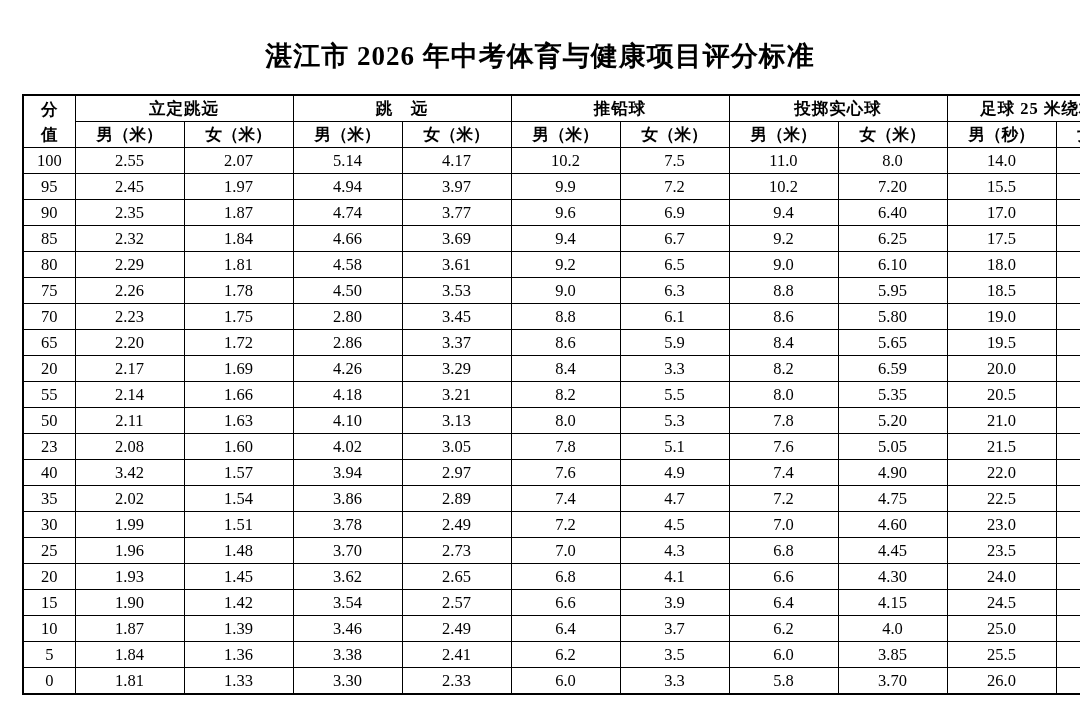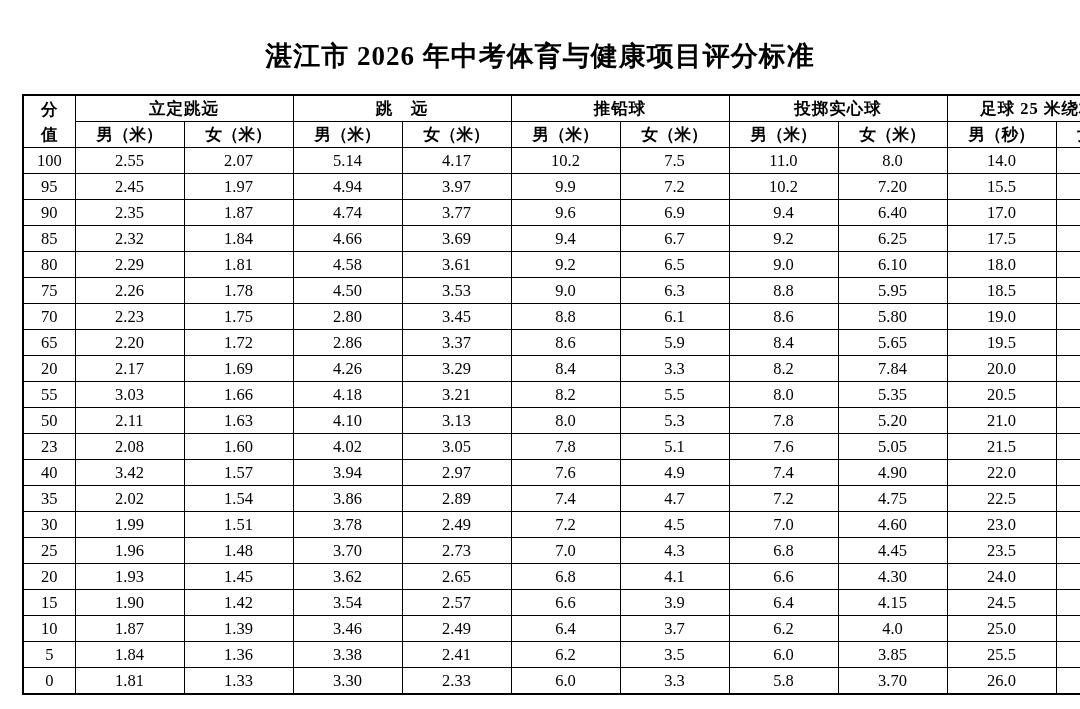--- a/index.html
+++ b/index.html
@@ -237,27 +237,27 @@
           </tr>
           <tr>
             <td class="scoreval">20</td>
             <td>2.17</td>
             <td>1.69</td>
             <td>4.26</td>
             <td>3.29</td>
             <td>8.4</td>
             <td>3.3</td>
             <td>8.2</td>
-            <td>7.84</td>
+            <td>6.59</td>
             <td>20.0</td>
             <td>23.0</td>
           </tr>
           <tr>
             <td class="scoreval">55</td>
-            <td>3.03</td>
+            <td>2.14</td>
             <td>1.66</td>
             <td>4.18</td>
             <td>3.21</td>
             <td>8.2</td>
             <td>5.5</td>
             <td>8.0</td>
             <td>5.35</td>
             <td>20.5</td>
             <td>23.5</td>
           </tr>

